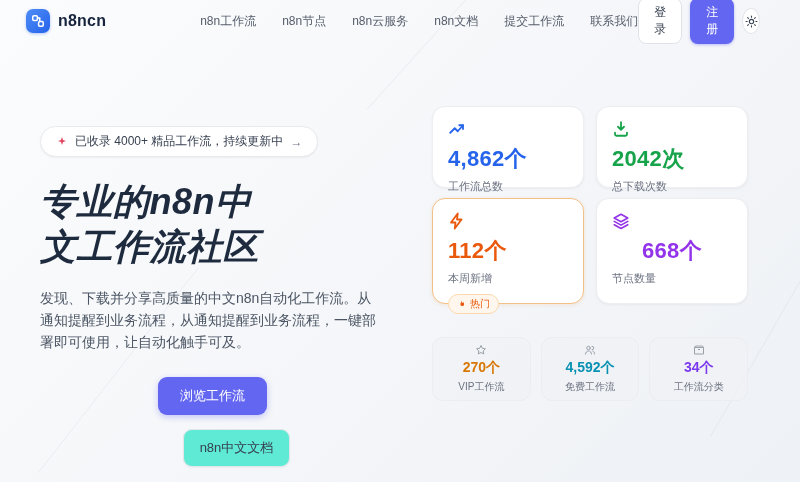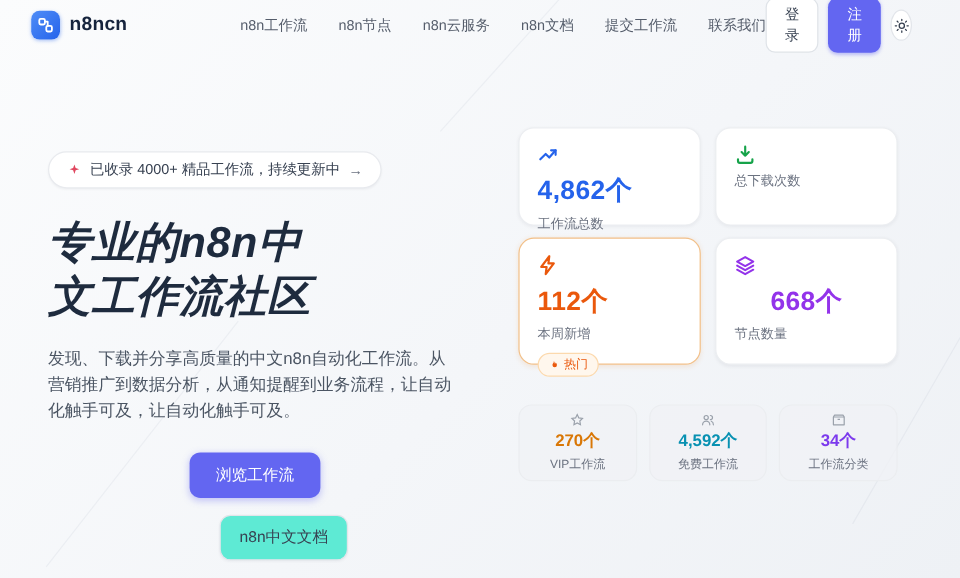--- a/index.html
+++ b/index.html
@@ -115,21 +115,21 @@
     <svg width="12" height="12" viewBox="0 0 24 24" fill="#e0475f">
       <path d="M12 2l2.1 6.2L20 10l-5.9 1.8L12 18l-2.1-6.2L4 10l5.9-1.8z"></path>
     </svg>
     <span>已收录 4000+ 精品工作流，持续更新中</span>
     <span class="badge-arrow">→</span>
   </div>
   <h1 class="hero-title">
     <span style="display:block">专业的n8n中</span>
     <span style="display:block">文工作流社区</span>
   </h1>
-  <p class="hero-desc">发现、下载并分享高质量的中文n8n自动化工作流。从营销推广到数据分析，从通知提醒到业务流程，让自动化触手可及，让自动化触手可及。</p>
+  <p class="hero-desc">发现、下载并分享高质量的中文n8n自动化工作流。从通知提醒到业务流程，从通知提醒到业务流程，一键部署即可使用，让自动化触手可及。</p>
   <div class="hero-actions">
     <button class="btn-primary">浏览工作流</button>
     <button class="btn-secondary">n8n中文文档</button>
     <div class="share-link">
       <svg width="14" height="14" viewBox="0 0 24 24" fill="none" stroke="#374151" stroke-width="2" stroke-linecap="round" stroke-linejoin="round">
         <circle cx="18" cy="5" r="3"></circle>
           <circle cx="6" cy="12" r="3"></circle>
           <circle cx="18" cy="19" r="3"></circle>
         <path d="M8.6 10.5l6.8-4M8.6 13.5l6.8 4"></path>
       </svg>
@@ -147,20 +147,21 @@
     </svg>
     <div class="stat-value" style="color: rgb(37, 99, 235);">4,862个</div>
     <div class="stat-label">工作流总数</div>
   </div>
 
   <div class="stat-card">
     <svg width="18" height="18" viewBox="0 0 24 24" fill="none" stroke="#16a34a" stroke-width="2.4" stroke-linecap="round" stroke-linejoin="round">
       <path d="M12 3v10M8 9l4 4 4-4"></path>
         <path d="M4 17v2a2 2 0 0 0 2 2h12a2 2 0 0 0 2-2v-2"></path>
     </svg>
+    <div class="stat-value" style="color: rgb(22, 163, 74);">2042次</div>
     <div class="stat-label">总下载次数</div>
   </div>
 
   <div class="stat-card tall hot">
     <svg width="18" height="18" viewBox="0 0 24 24" fill="none" stroke="#ea580c" stroke-width="2.4" stroke-linecap="round" stroke-linejoin="round">
       <path d="M13 2L4 14h6l-1 8 9-12h-6z"></path>
     </svg>
     <div class="stat-value" style="color: rgb(234, 88, 12);">112个</div>
     <div class="stat-label">本周新增</div>
     <div class="hot-badge">

